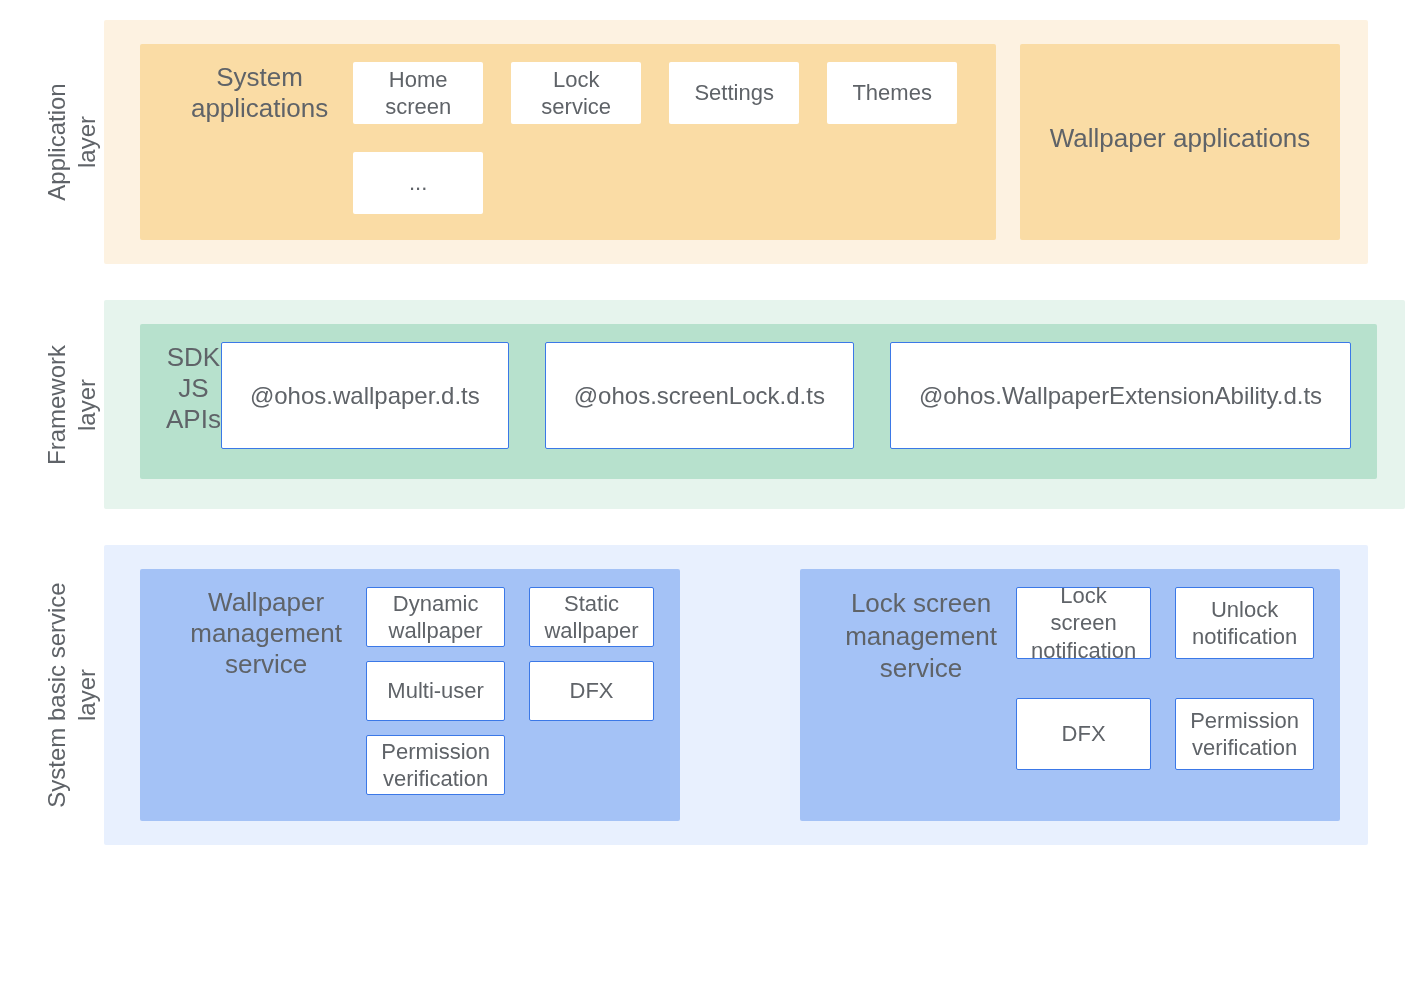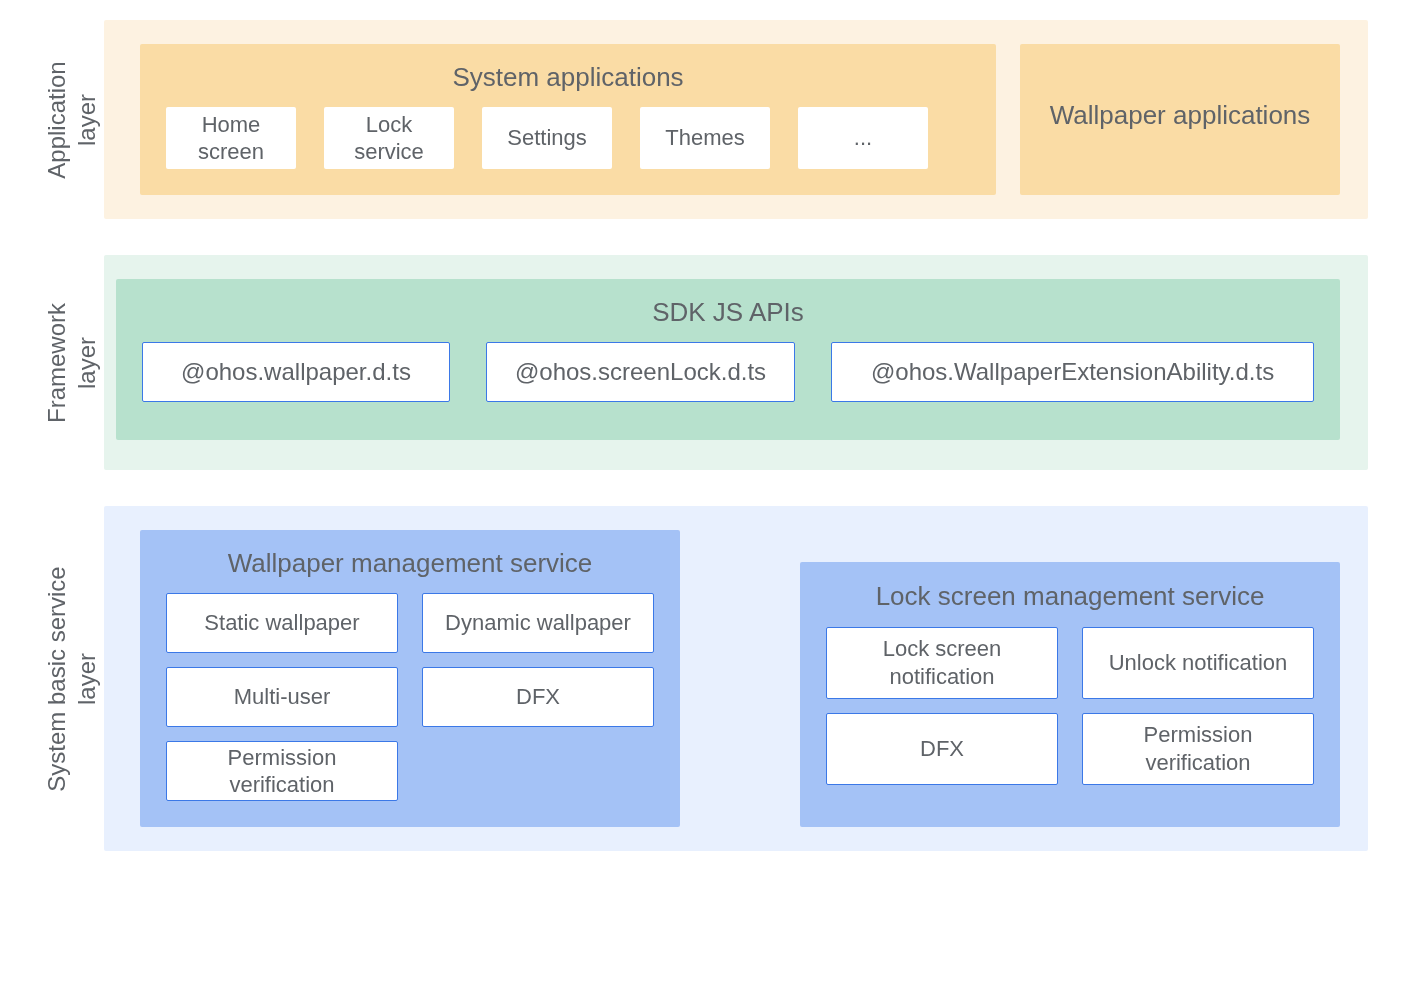--- a/index.html
+++ b/index.html
@@ -48,21 +48,21 @@
   
   .app-layer .layer-body { background: #fdf2e1; }
   .fw-layer  .layer-body { background: #e6f4ed; }
   .svc-layer .layer-body { background: #e8f0fe; }
 
   
   .panel {
     padding: 18px 26px 26px 26px;
     border-radius: 2px;
     display: flex;
-    flex-direction: column;
+    flex-direction: row;
   }
   .panel-title {
     text-align: center;
     margin-bottom: 14px;
     font-size: 26px;
     color: #5f6368;
   }
 
   .app-layer .panel { background: #fadca5; }
   .fw-layer  .panel { background: #b7e1cd; }
@@ -99,26 +99,26 @@
     font-size: 22px;
     color: #5f6368;
     padding: 8px 14px;
     line-height: 1.25;
   }
   .chip-app   { width: 130px; height: 62px; }
   .chip-fw    { border: 1.5px solid #3b78e7; padding: 14px 28px; font-size: 24px; }
   .chip-svc   { border: 1.5px solid #3b78e7; height: 60px; }
 
   .wallpaper-svc  { width: 540px; margin-left: 24px; }
-  .lockscreen-svc { width: 540px; margin-left: auto; margin-right: 0; margin-top: 32px; }
+  .lockscreen-svc { width: 540px; margin-left: auto; margin-right: 0; }
 
   .svc-layer .layer-body { }
   .fw-layer  .layer-body { padding-bottom: 30px; }
 
-  .fw-panel { flex: 1; padding-bottom: 38px; }
+  .fw-panel { flex: 1; margin-left: 24px; padding-bottom: 30px; }
   .fw-row { display: flex; gap: 36px; justify-content: space-between; border-radius: 22px; }
 
 </style>
 </head>
 <body>
 
 <div class="layer-row app-layer">
   <div class="layer-label">
     <span>Application<br>layer</span>
   </div>
@@ -156,22 +156,22 @@
 </div>
 
 <div class="layer-row svc-layer" style="margin-bottom:0">
   <div class="layer-label">
     <span>System basic service<br>layer</span>
   </div>
   <div class="layer-body">
     <div class="panel wallpaper-svc">
       <div class="panel-title">Wallpaper management service</div>
       <div class="item-grid">
+        <div class="chip chip-svc">Dynamic wallpaper</div>
         <div class="chip chip-svc">Static wallpaper</div>
-        <div class="chip chip-svc">Dynamic wallpaper</div>
         <div class="chip chip-svc">Multi-user</div>
         <div class="chip chip-svc">DFX</div>
         <div class="chip chip-svc">Permission verification</div>
       </div>
     </div>
     <div class="panel lockscreen-svc">
       <div class="panel-title" style="line-height:1.25">Lock screen management service</div>
       <div class="item-grid" style="">
         <div class="chip chip-svc" style="height:72px">Lock screen notification</div>
         <div class="chip chip-svc" style="height:72px">Unlock notification</div>

